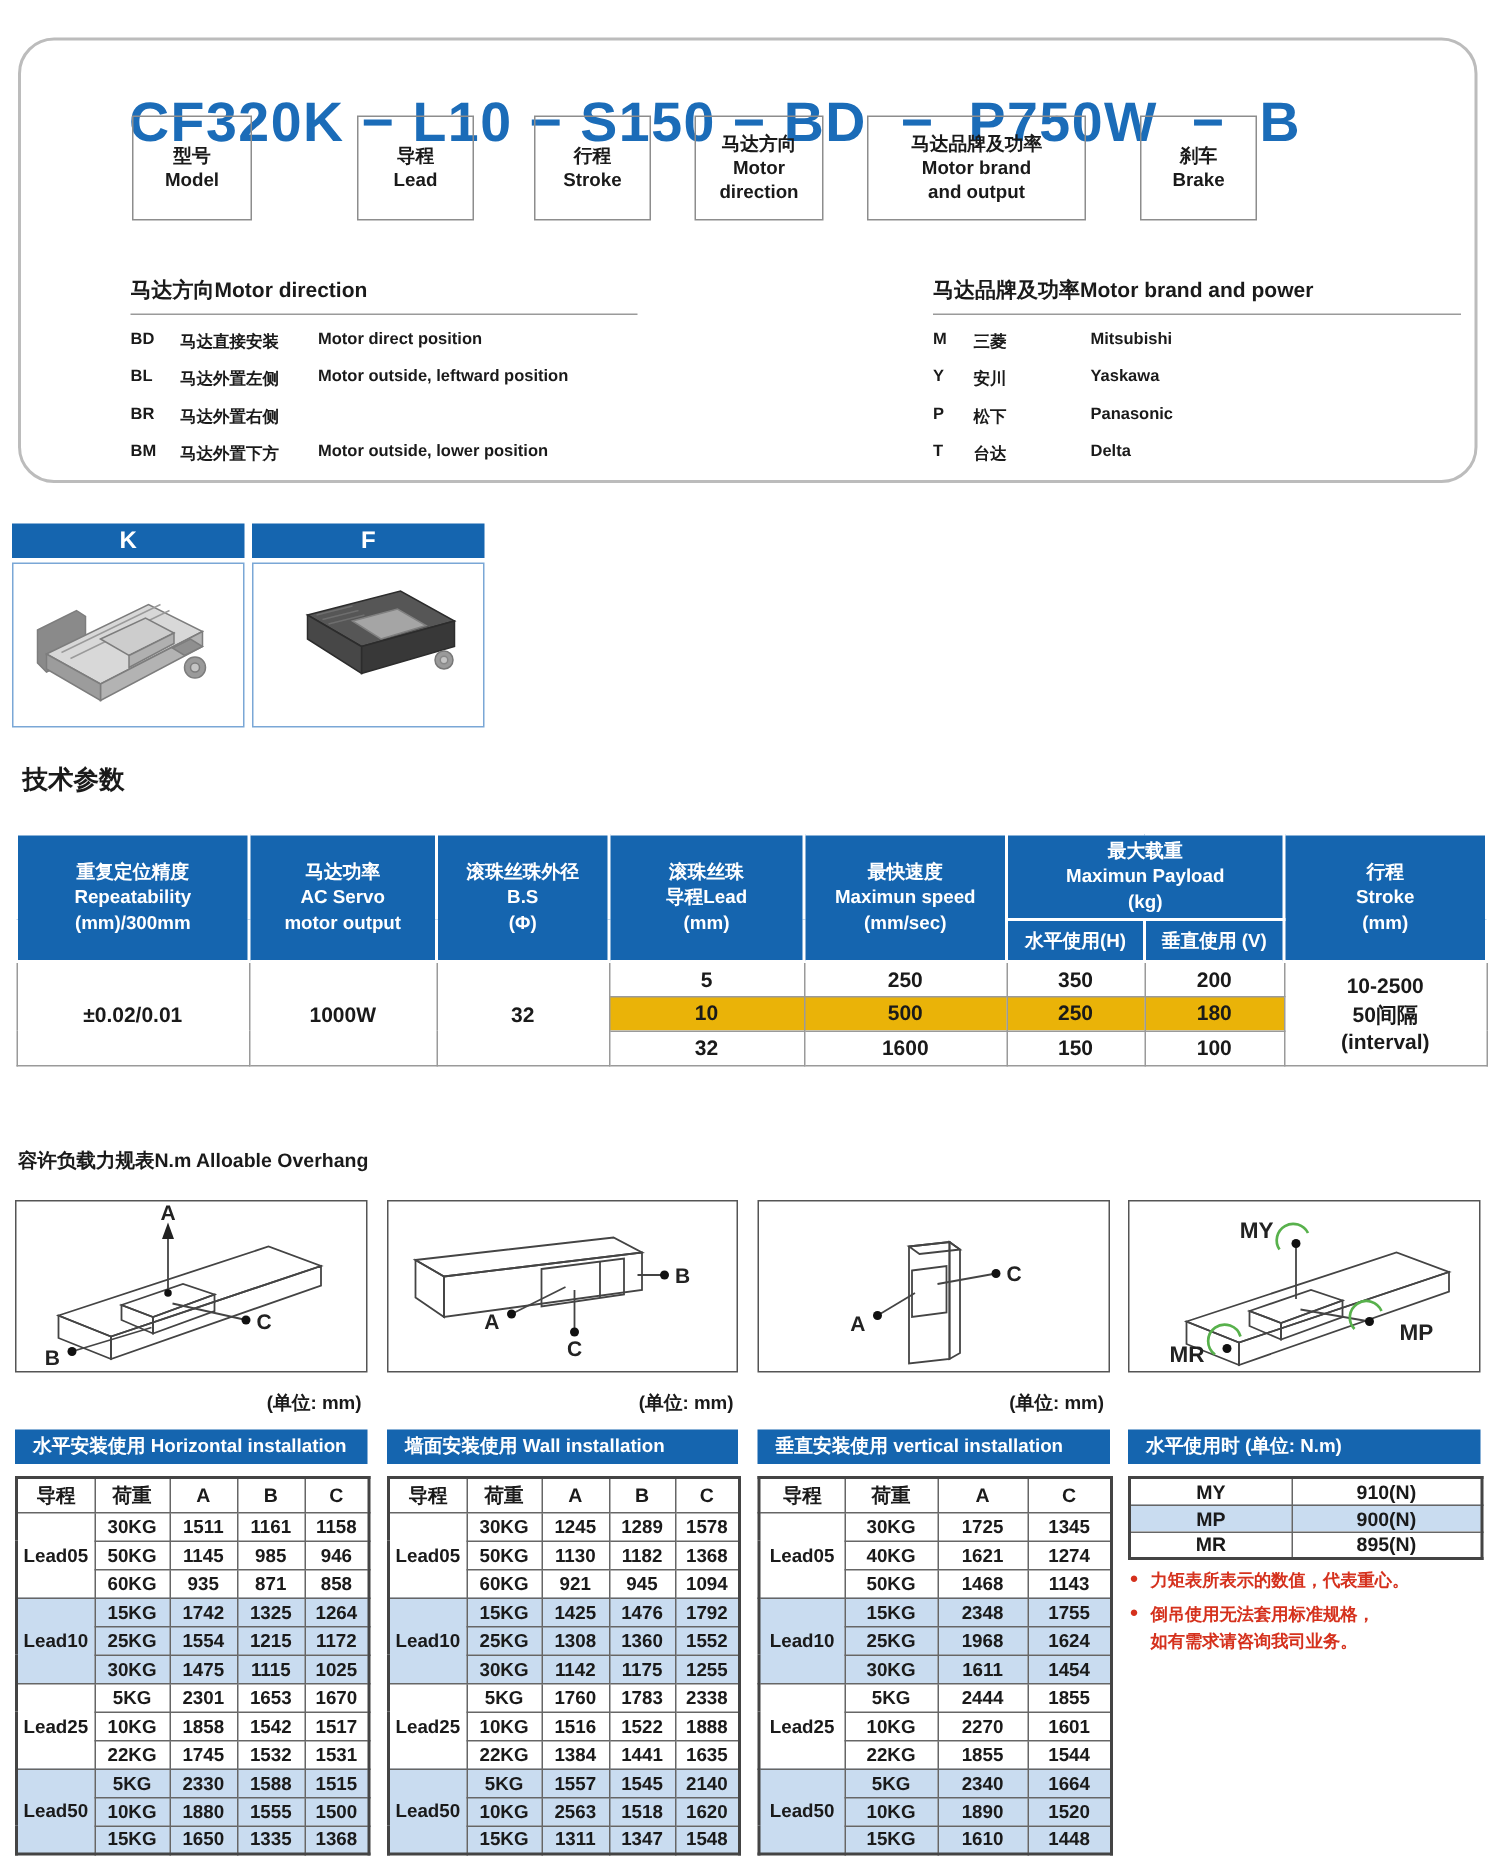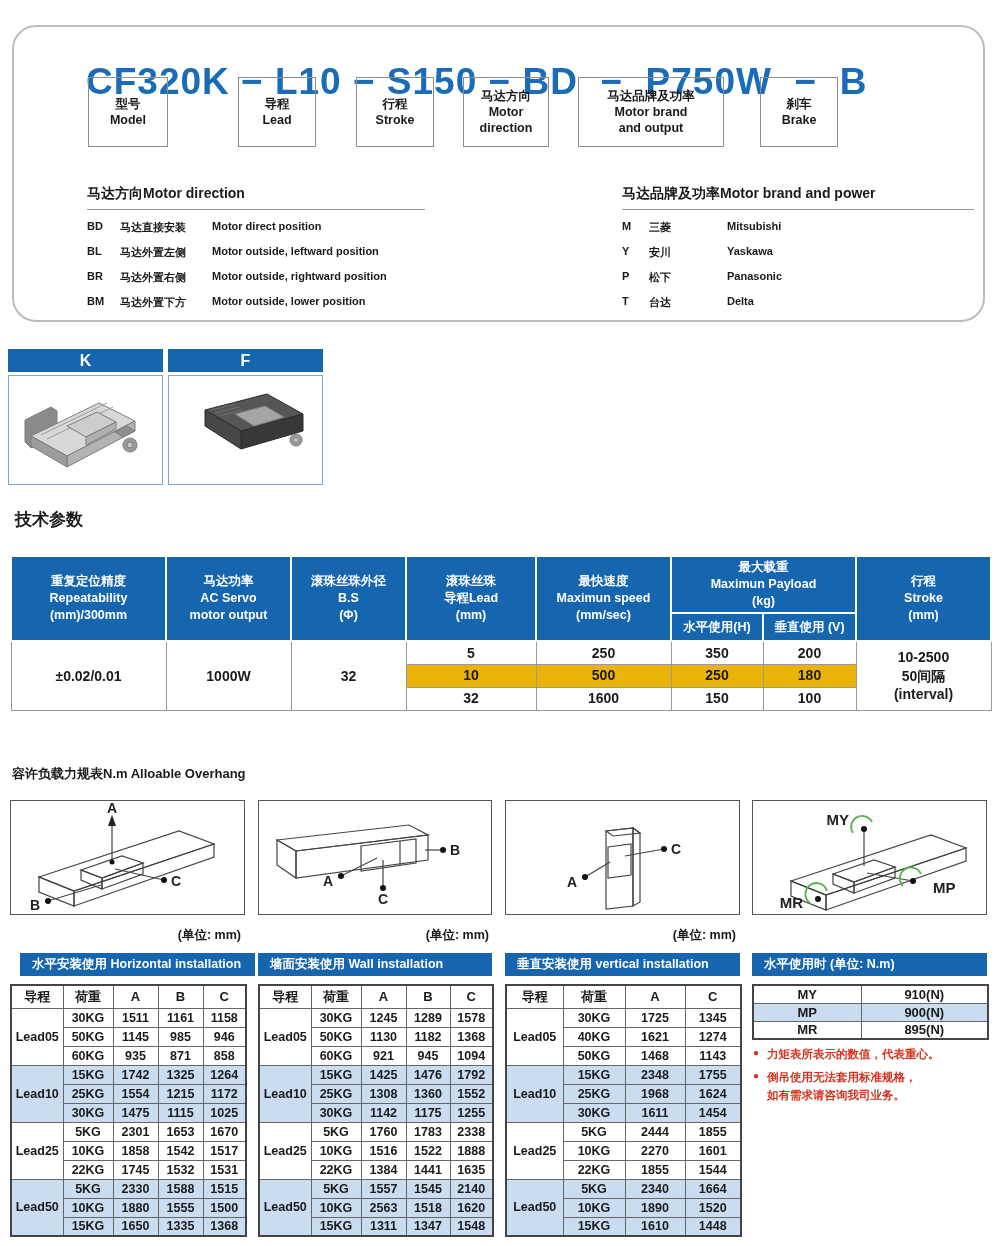--- a/index.html
+++ b/index.html
@@ -46,21 +46,21 @@
 
   
   .oh-title { position:absolute; left:12px; top:765px; font-size:13px; font-weight:bold; }
   .diagram { position:absolute; top:800px; width:235px; height:115px; border:1px solid #555; background:#fff; }
   .d1{left:10px} .d2{left:258px;width:234px} .d3{left:505px} .d4{left:752px}
   .unit-label { position:absolute; top:927px; width:235px; text-align:right; font-size:12.5px;
                 font-weight:bold; padding-right:4px; }
   .u1{left:10px} .u2{left:258px} .u3{left:505px}
   .tbl-header { position:absolute; top:953px; height:23px; background:#1565af; color:#fff;
                 font-size:12.5px; font-weight:bold; line-height:23px; padding-left:12px; }
-  .th1{left:20px;width:235px} .th2{left:258px;width:234px} .th3{left:505px;width:235px} .th4{left:752px;width:235px}
+  .th1{left:10px;width:235px} .th2{left:258px;width:234px} .th3{left:505px;width:235px} .th4{left:752px;width:235px}
 
   .install-table { position:absolute; top:984px; border-collapse:collapse; table-layout:fixed;
                    border:2px solid #444; background:#fff; }
   .it1{left:10px;width:235px} .it2{left:258px;width:234px} .it3{left:505px;width:235px}
   .install-table th { border:1px solid #666; font-size:13px; font-weight:bold; height:23px;
                       background:#fff; text-align:center; }
   .install-table td { border:1px solid #666; font-size:12.5px; font-weight:bold; height:19px;
                       text-align:center; background:#fff; }
   .install-table tr.g-alt td { background:#c9dcf0; }
 
@@ -110,21 +110,20 @@
             <span class="dir-en">Motor direct position</span>
           </div>
           <div class="dir-row">
             <span class="dir-code">BL</span>
             <span class="dir-zh">马达外置左侧</span>
             <span class="dir-en">Motor outside, leftward position</span>
           </div>
           <div class="dir-row">
             <span class="dir-code">BR</span>
             <span class="dir-zh">马达外置右侧</span>
-            <span class="dir-en">Motor outside, rightward position</span>
           </div>
           <div class="dir-row">
             <span class="dir-code">BM</span>
             <span class="dir-zh">马达外置下方</span>
             <span class="dir-en">Motor outside, lower position</span>
           </div>
         </div>
     </div>
 
     <div class="legend-col legend-right">

